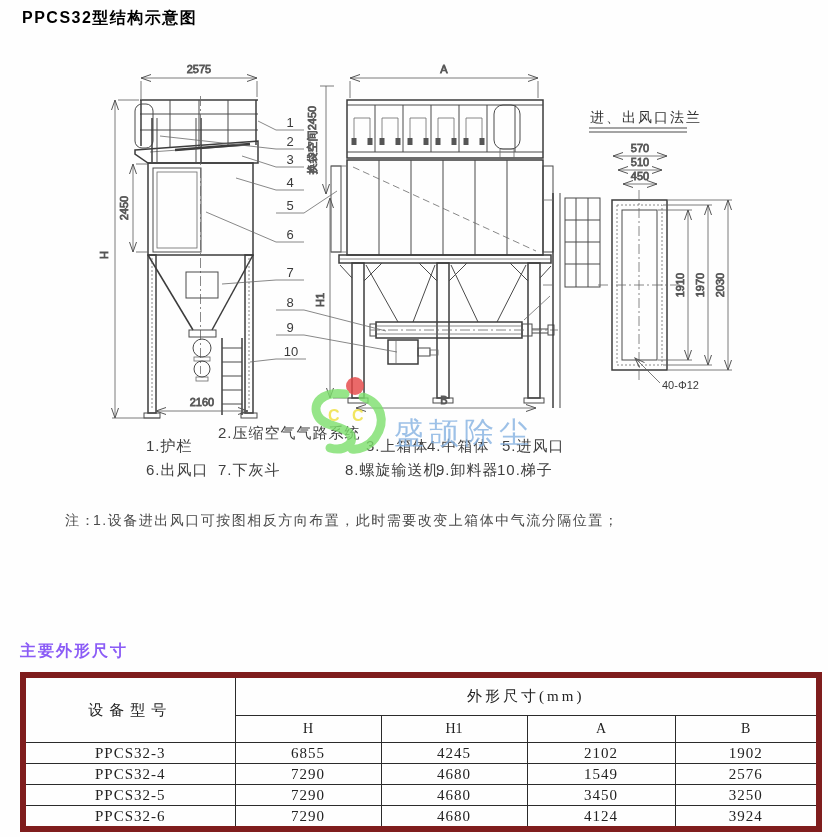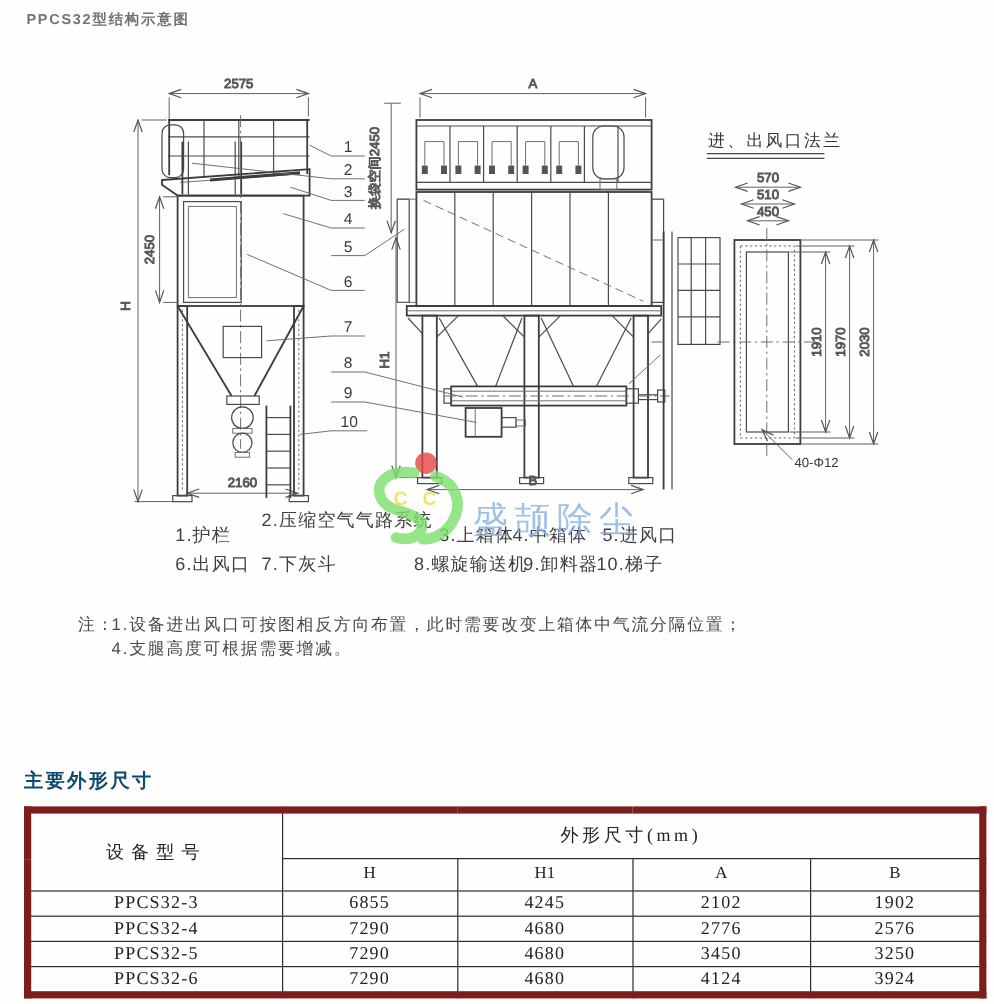--- a/index.html
+++ b/index.html
@@ -1,19 +1,19 @@
 <!DOCTYPE html>
 <html><head>
 <meta charset="utf-8">
 <style>
   html,body{margin:0;padding:0;}
   body{width:828px;height:837px;background:#fefefe;position:relative;overflow:hidden;
        font-family:"Liberation Sans",sans-serif;color:#222;}
-  .page-title{position:absolute;left:22px;top:8px;font-size:12px;font-weight:bold;
-       letter-spacing:1.5px;color:#737373;}
+  .page-title{position:absolute;left:22px;top:8px;font-size:16px;font-weight:bold;
+       letter-spacing:1.5px;color:#000000;}
   #diag{position:absolute;left:0;top:0;z-index:2;pointer-events:none;}
   
   .thick{stroke:#3c3c3c;stroke-width:1.5;fill:none;}
   .med{stroke:#4a4a4a;stroke-width:1;fill:none;}
   .thin{stroke:#6a6a6a;stroke-width:0.8;fill:none;}
   .dim{stroke:#5a5a5a;stroke-width:0.8;fill:none;}
   .dash{stroke-dasharray:7 4;}
   .dashdot{stroke-dasharray:10 3 2 3;}
   .dot{stroke-dasharray:2 2;}
   text.d{font:11px "Liberation Sans",sans-serif;fill:#3a3a3a;}
@@ -22,21 +22,21 @@
   
   .legend span{position:absolute;font-size:15px;color:#3f3f3f;letter-spacing:1px;white-space:nowrap;text-align:right;}
   
   .notes{position:absolute;left:65px;top:511px;font-size:14px;color:#4a4a4a;
         letter-spacing:1.5px;line-height:19.5px;}
   .notes .nrow{display:flex;}
   .notes .npre{width:28px;flex:none;}
   .notes .nind{margin-left:28px;}
   
   .sec-title{position:absolute;left:20px;top:641px;font-size:16px;font-weight:bold;
-        letter-spacing:2px;color:#0c4a6e;}
+        letter-spacing:2px;color:#8b5cf6;}
   table.spec{position:absolute;left:20px;top:672px;border-collapse:collapse;
         font-family:"Liberation Serif",serif;table-layout:fixed;}
   table.spec td,table.spec th{border:1px solid #2b2b2b;text-align:center;vertical-align:middle;
         font-weight:normal;color:#222;padding:0;}
   table.spec{border:6px solid #7f1d1d;}
   .th-model{font-size:15px;letter-spacing:6px;}
   .th-group{font-size:15px;letter-spacing:3px;height:37px;}
   .th-sub{font-size:14px;height:26px;}
   .td-model,.td-val{font-size:15px;height:20px;letter-spacing:1px;}
 </style>
@@ -315,21 +315,20 @@
   <span style="left:345px;top:461px">8.螺旋输送机</span>
   <span style="left:436px;top:461px">9.卸料器</span>
   <span style="left:497px;top:461px">10.梯子</span>
 </div>
 
 <div class="notes">
   <div class="nrow">
     <span class="npre">注：</span>
     <span>1.设备进出风口可按图相反方向布置，此时需要改变上箱体中气流分隔位置；</span>
   </div>
-  <div class="nind">4.支腿高度可根据需要增减。</div>
 </div>
 
 <div class="sec-title">主要外形尺寸</div>
 
 <table class="spec">
   <colgroup>
     <col style="width:212px">
       <col style="width:146px">
       <col style="width:146px">
     <col style="width:148px">
@@ -350,21 +349,21 @@
     <td class="td-model">PPCS32-3</td>
     <td class="td-val">6855</td>
     <td class="td-val">4245</td>
     <td class="td-val">2102</td>
     <td class="td-val">1902</td>
   </tr>
   <tr>
     <td class="td-model">PPCS32-4</td>
     <td class="td-val">7290</td>
     <td class="td-val">4680</td>
-    <td class="td-val">2776</td>
+    <td class="td-val">1549</td>
     <td class="td-val">2576</td>
   </tr>
   <tr>
     <td class="td-model">PPCS32-5</td>
     <td class="td-val">7290</td>
     <td class="td-val">4680</td>
     <td class="td-val">3450</td>
     <td class="td-val">3250</td>
   </tr>
   <tr>

